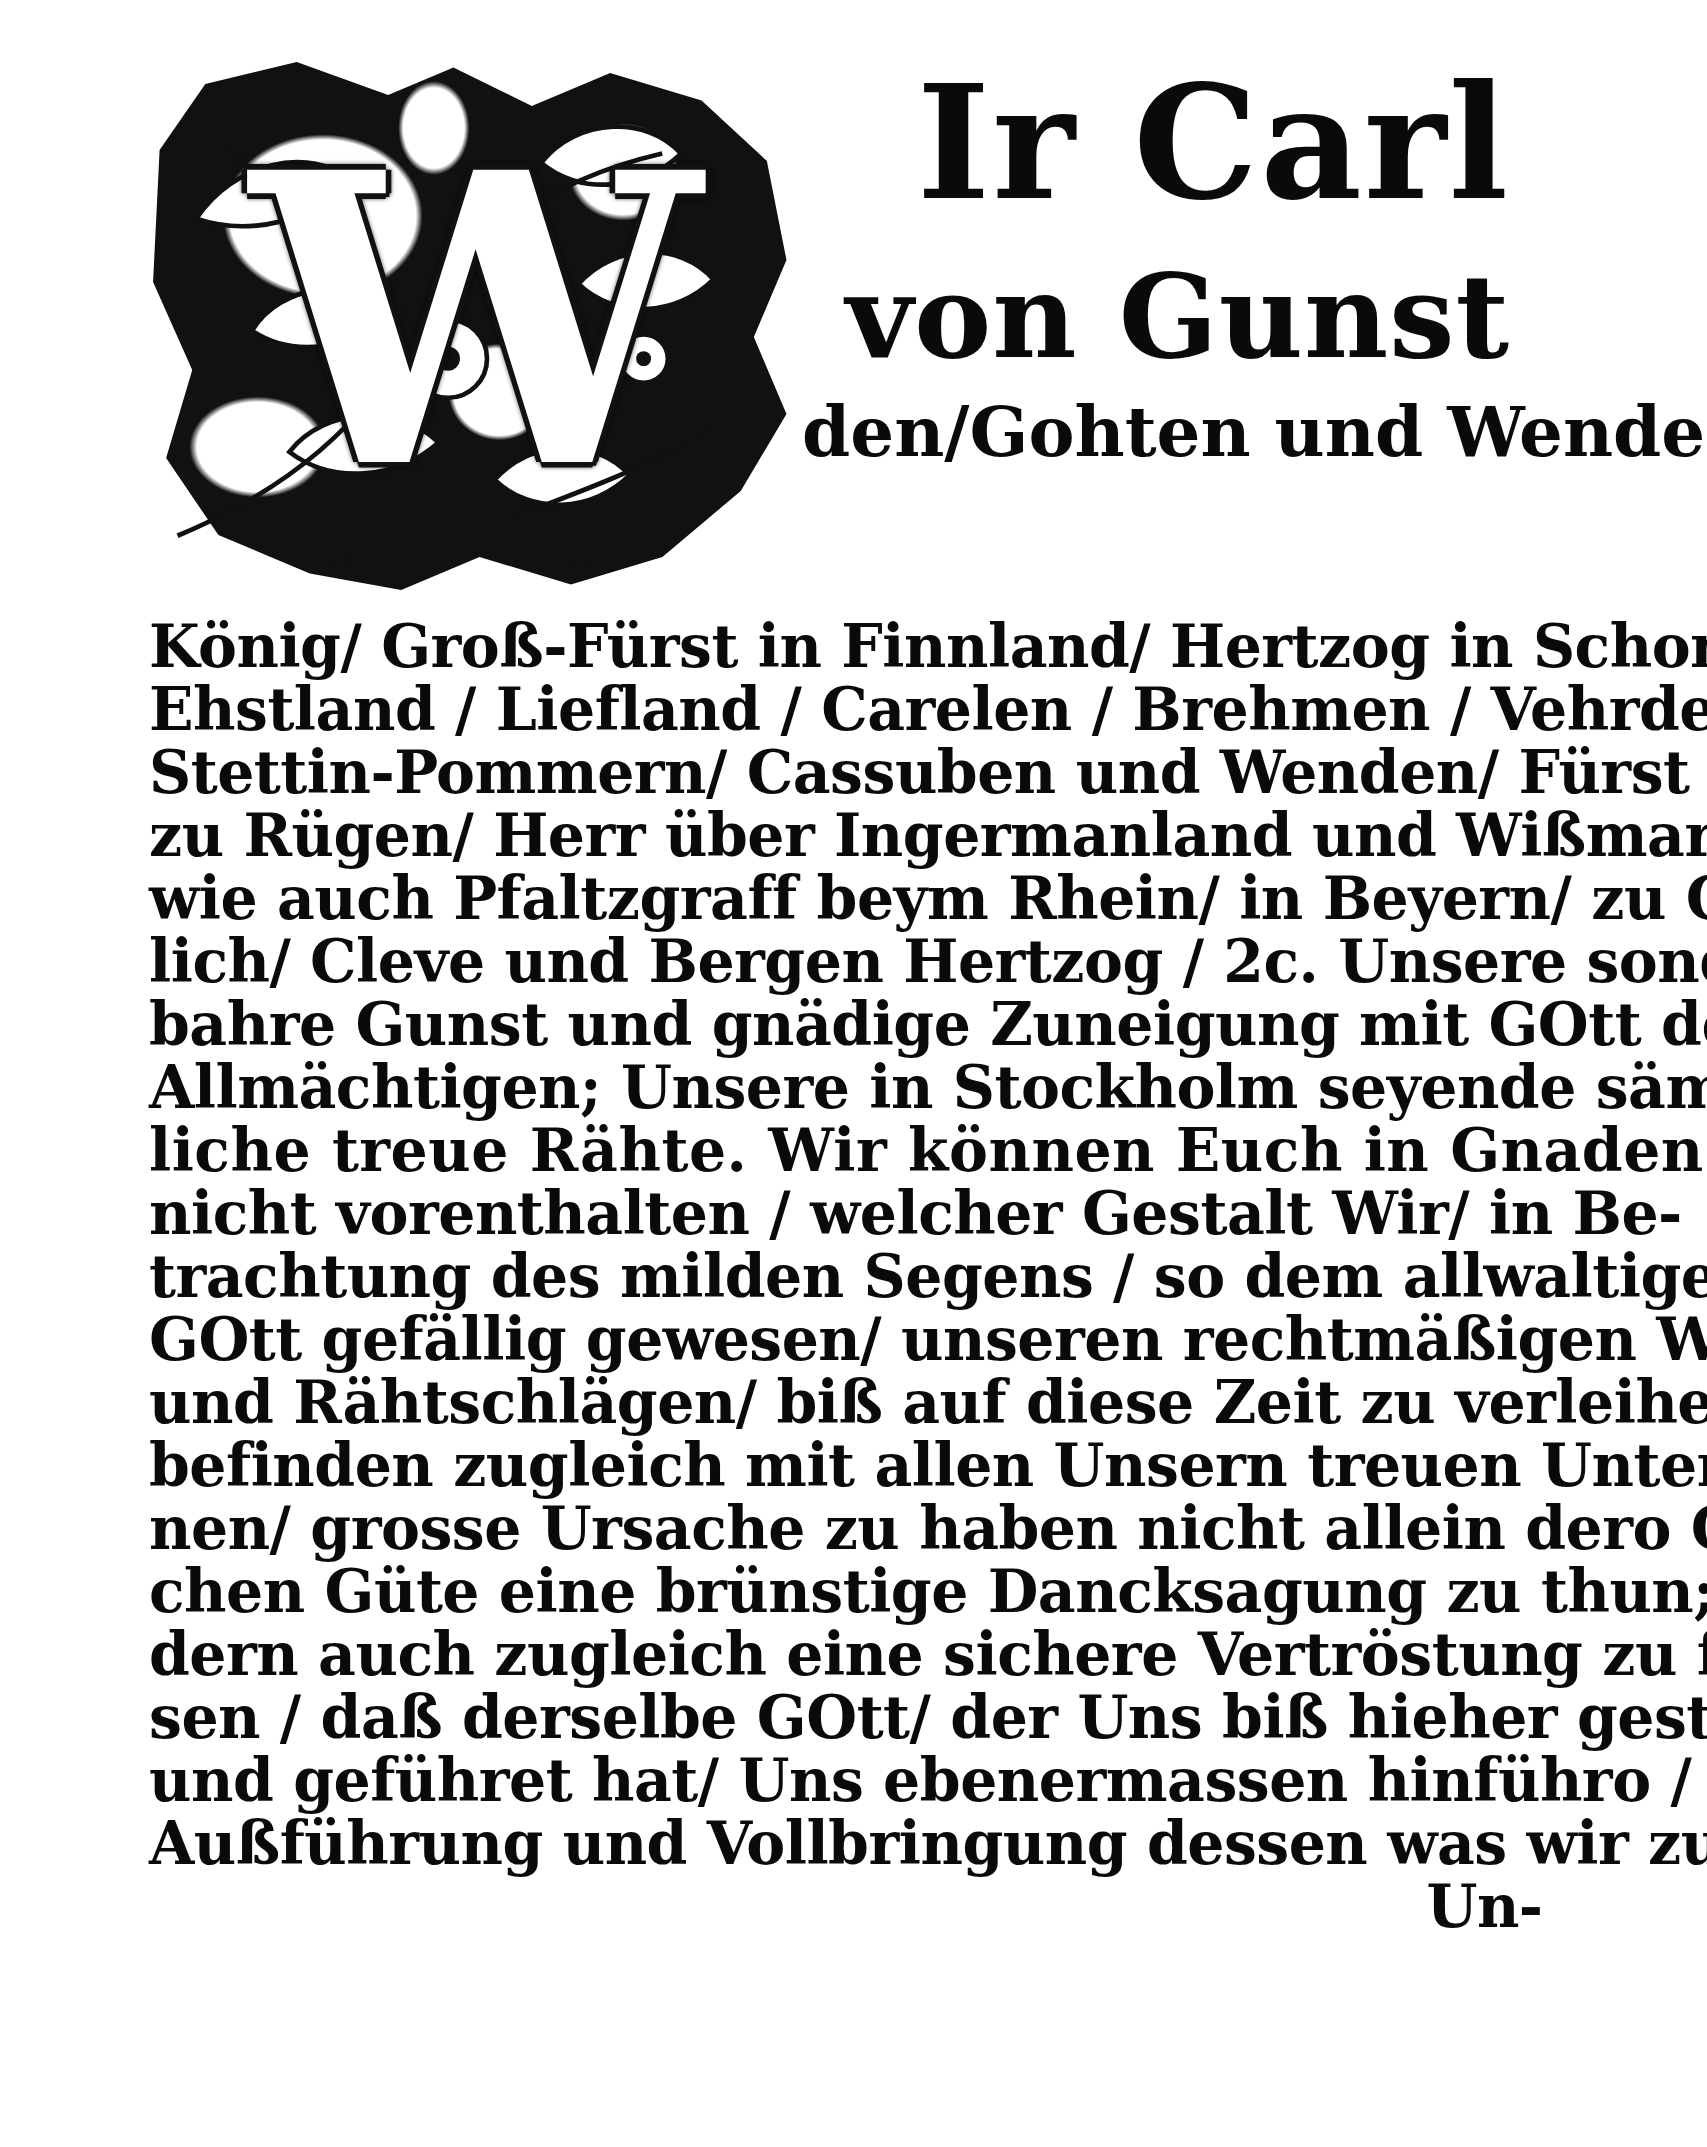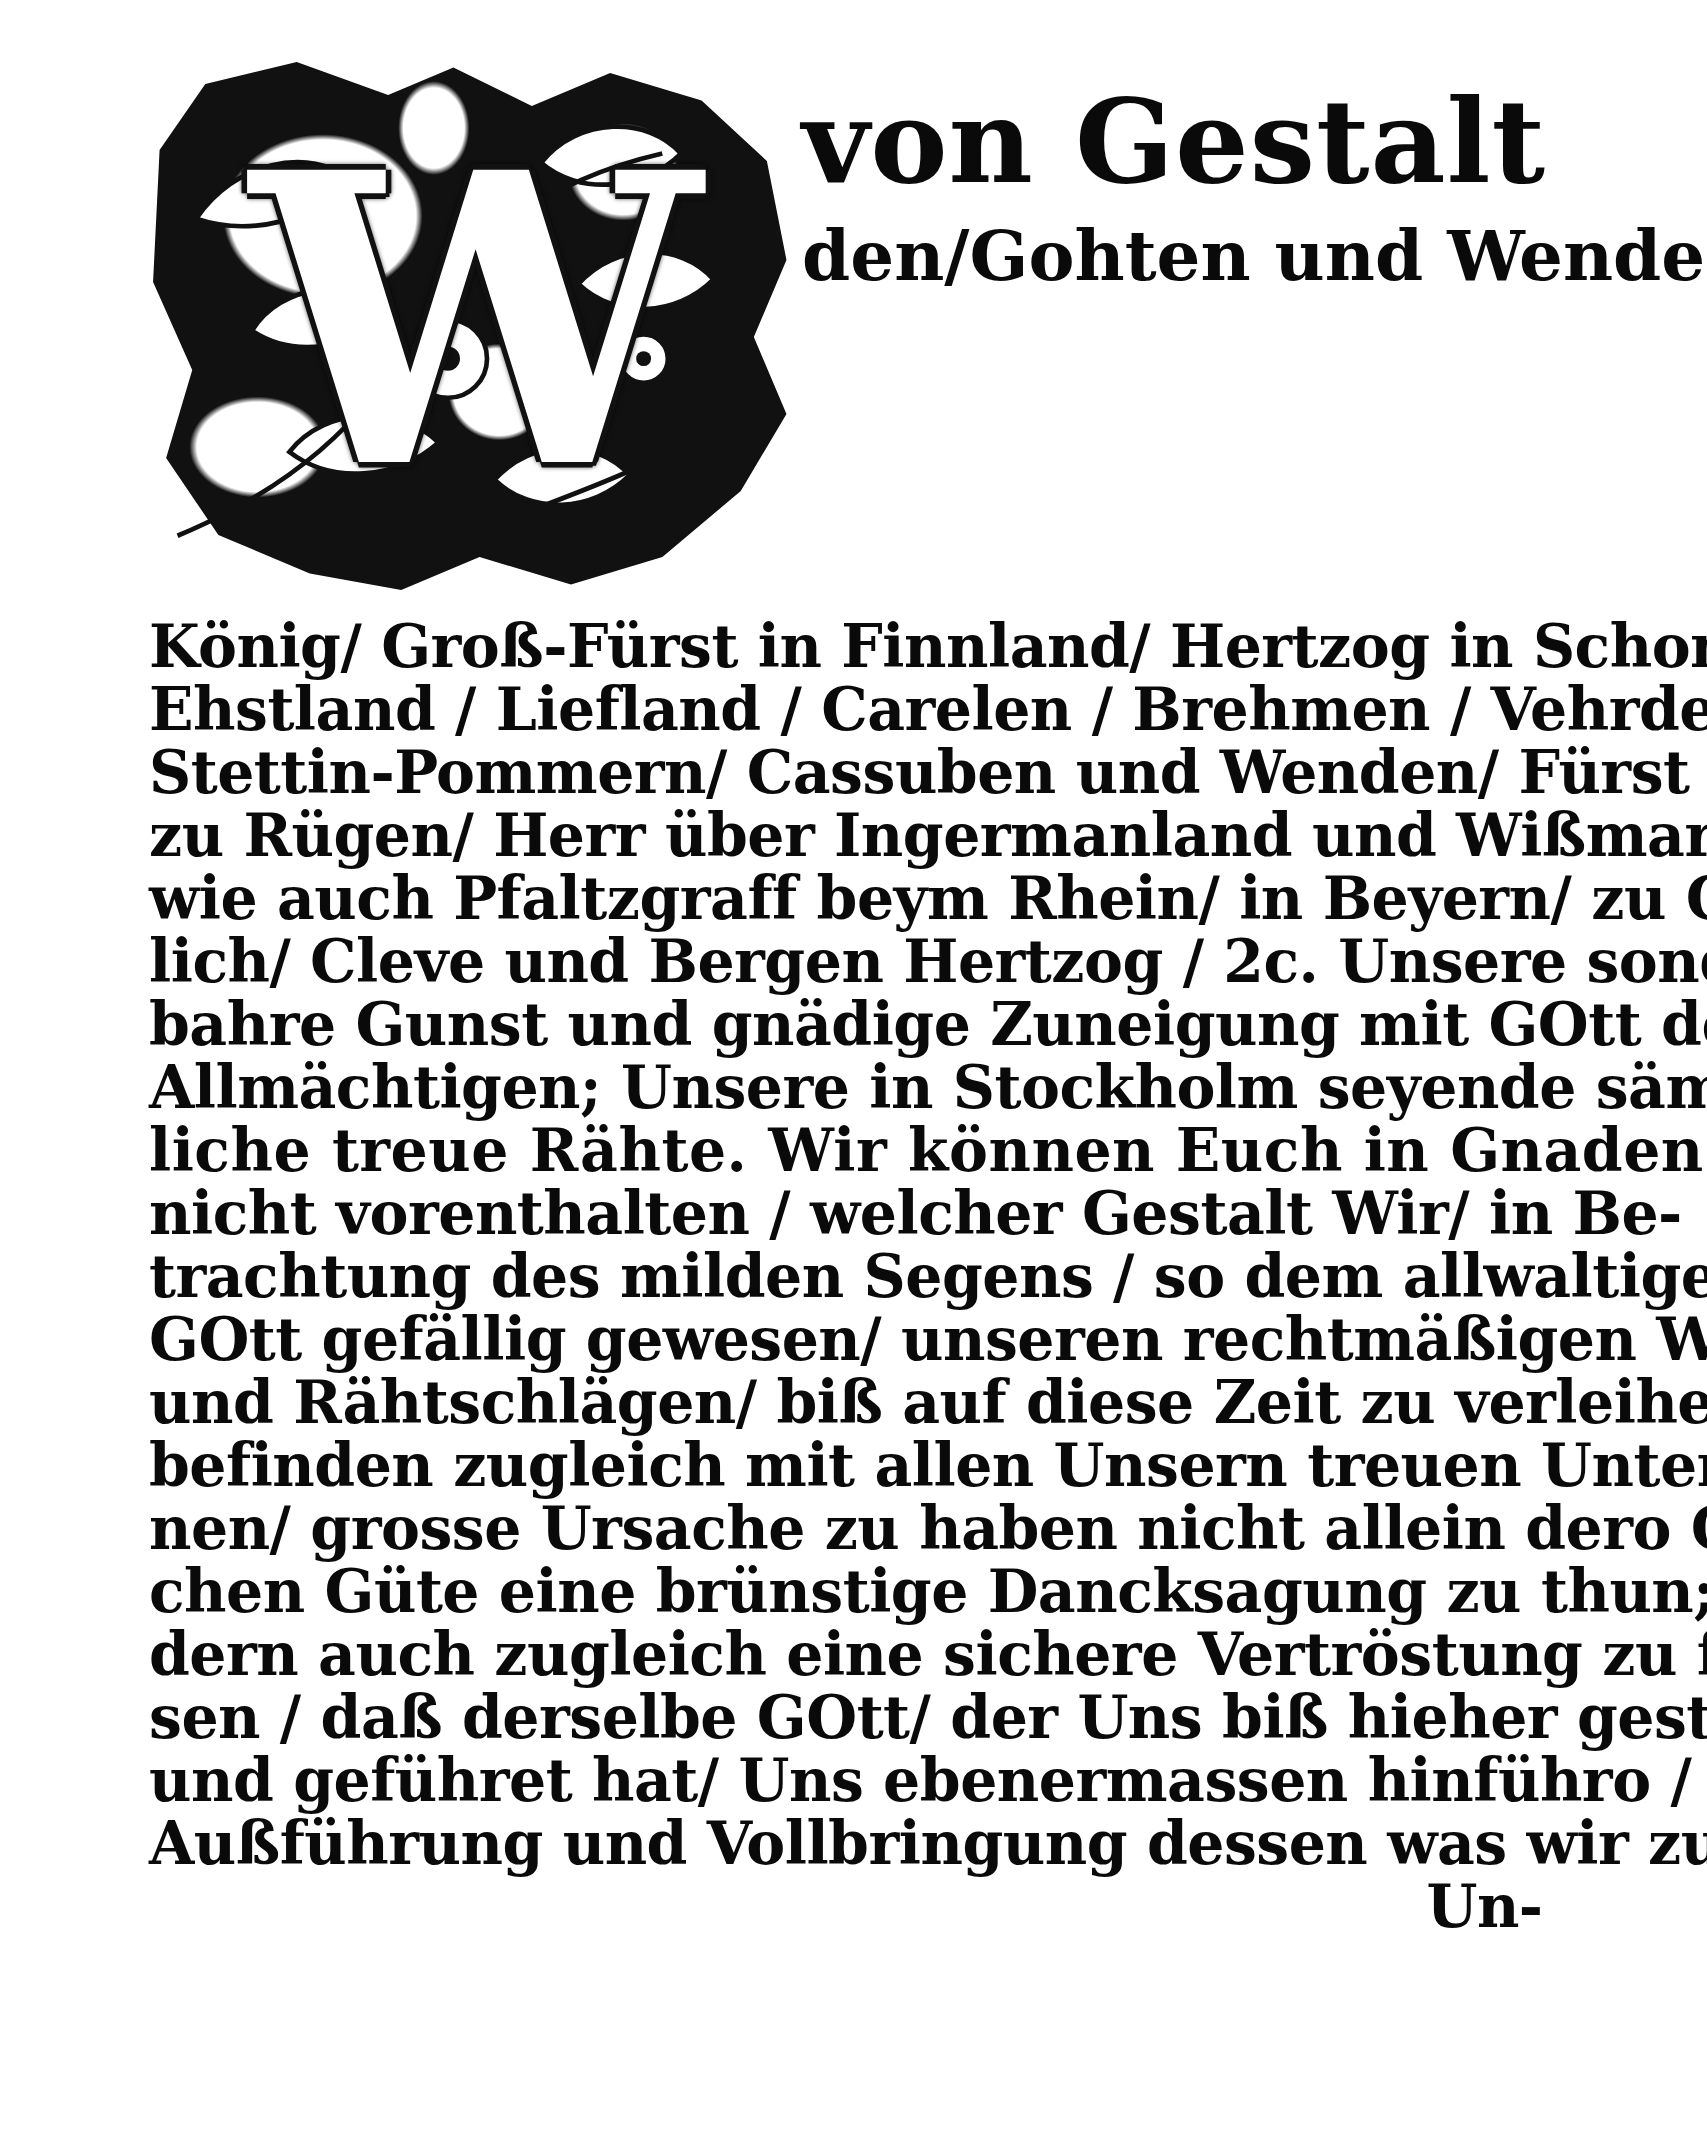--- a/index.html
+++ b/index.html
@@ -178,21 +178,22 @@
       <circle class="leaf" cx="540" cy="330" r="26"></circle>
       <circle class="dark" cx="540" cy="330" r="8"></circle>
       <circle class="dark" cx="215" cy="545" r="11"></circle>
       <circle class="dark" cx="470" cy="556" r="11"></circle>
     </svg>
 
     <div class="initial-letter">W</div>
   </div>
 
   <div class="head-right">
-    <div class="head-line-2">von Gestalt</div>
+    <div class="head-line-1">Ir Carl</div>
+    <div class="head-line-2">von Gunst</div>
     <div class="head-line-4">den/Gohten und Wenden</div>
   </div>
 
   <div class="body-text">
     <div class="body-line">König/ Groß-Fürst in Finnland/ Hertzog in Schonen/</div>
     <div class="body-line">Ehstland / Liefland / Carelen / Brehmen / Vehrden/</div>
     <div class="body-line">Stettin-Pommern/ Cassuben und Wenden/ Fürst</div>
     <div class="body-line">zu Rügen/ Herr über Ingermanland und Wißmar/</div>
     <div class="body-line">wie auch Pfaltzgraff beym Rhein/ in Beyern/ zu Gü-</div>
     <div class="body-line">lich/ Cleve und Bergen Hertzog / 2c. Unsere sonder-</div>

